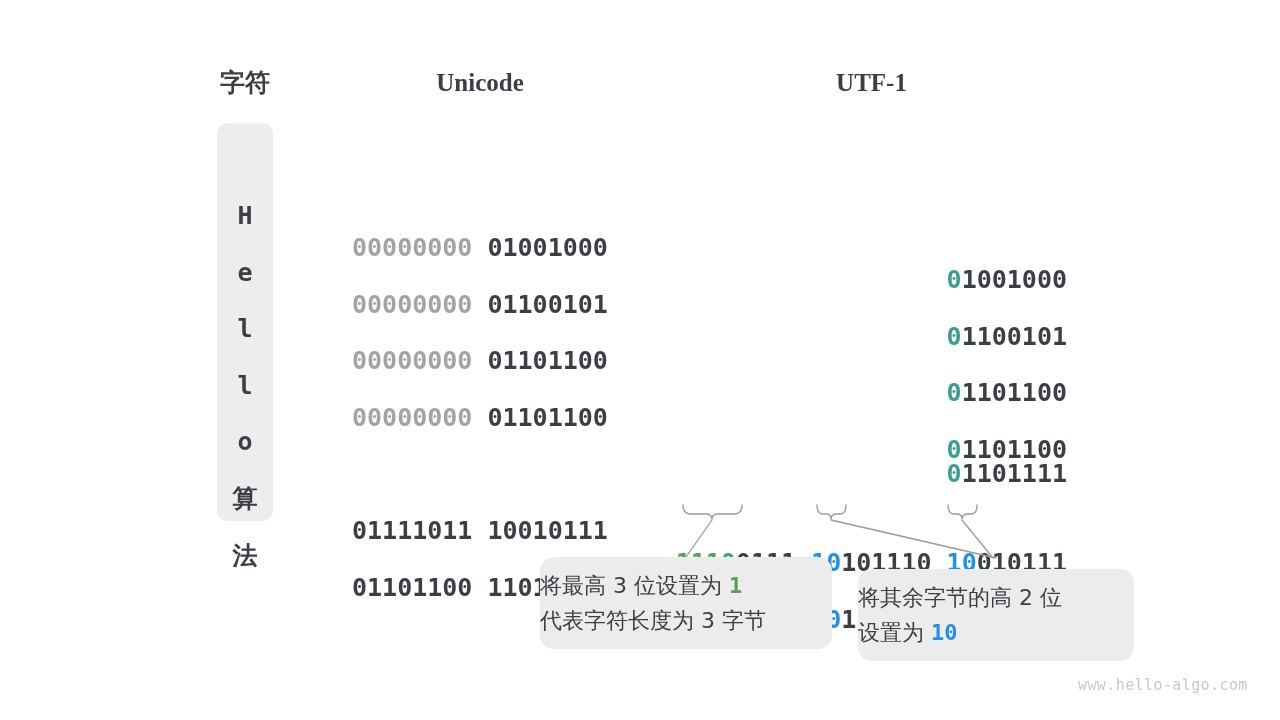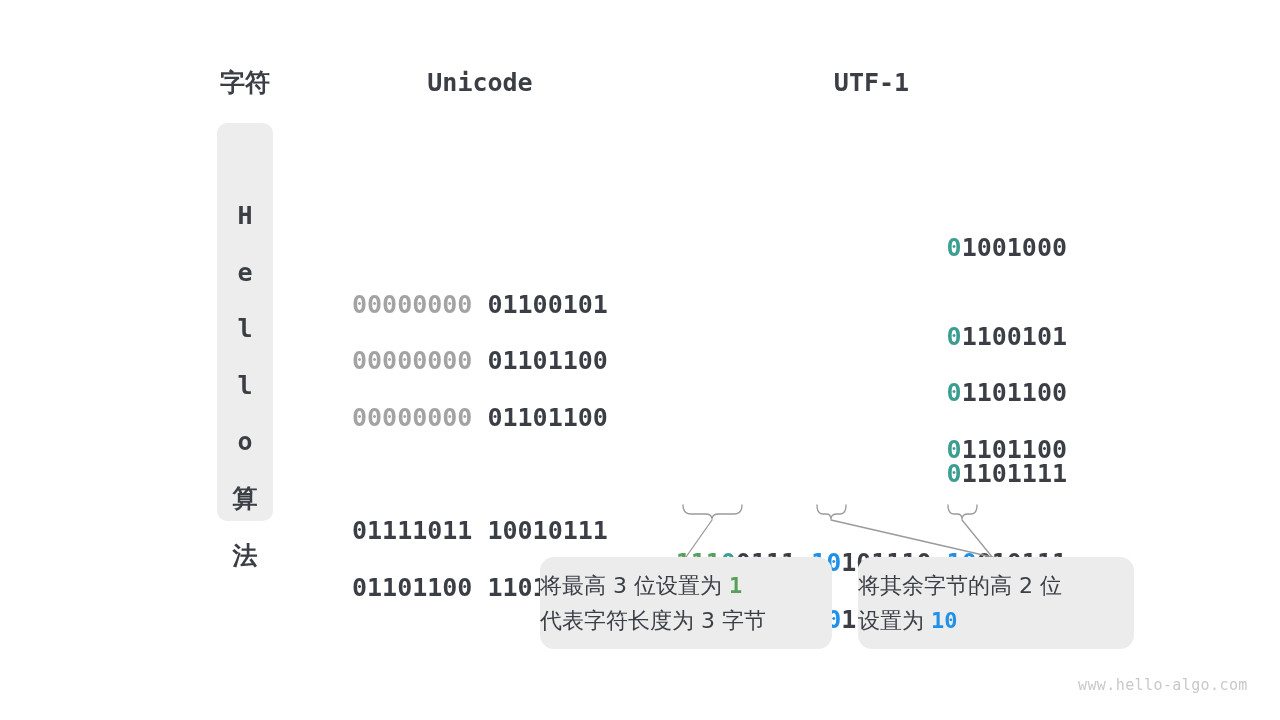--- a/index.html
+++ b/index.html
@@ -11,21 +11,21 @@
     position:relative; width:1280px; height:720px; background:#ffffff;
     overflow:hidden; font-family:"DejaVu Sans Mono","Liberation Mono",monospace;
   }
   .cjk{font-family:"DejaVu Sans","Liberation Sans",sans-serif;}
   .char-col-bg{
     position:absolute; left:217px; top:123px; width:56px; height:398px;
     background:var(--colbg); border-radius:10px;
   }
   .hdr{
     position:absolute; top:68px; height:30px; line-height:30px;
-    font-size:25px; font-weight:bold; color:var(--dark); text-align:center; white-space:pre;
+    font-size:25px; font-weight:bold; color:var(--dark); text-align:center; white-space:pre;font-family:Liberation Serif, serif;
   }
   .hdr-char{left:217px; width:56px;}
   .hdr-unicode{left:352px; width:256px;}
   .hdr-utf8{left:676px; width:391px;}
   .row{position:absolute; left:0; width:1280px; height:32px; line-height:32px;
        font-size:25px; font-weight:bold; white-space:pre;}
   .cell-char{position:absolute; left:217px; width:56px; text-align:center; color:var(--dark);}
   .cell-unicode{position:absolute; left:352px;}
   .cell-utf8{position:absolute; right:213px; text-align:right;}
   .c-dark{color:var(--dark);} .c-gray{color:var(--gray);} .c-teal{color:var(--teal);}
@@ -34,40 +34,41 @@
     position:absolute; top:557px; height:92px; background:var(--boxbg);
     border-radius:14px; box-sizing:border-box; padding-top:11px;
     font-size:22px; color:var(--dark); text-align:left;
     font-family:"DejaVu Sans","Liberation Sans",sans-serif;
   }
   .callout .line{line-height:35px; white-space:pre;}
   .callout .c-green,.callout .c-blue{
     font-weight:bold; font-family:"DejaVu Sans Mono","Liberation Mono",monospace;
   }
   .callout-left{left:540px; width:292px;}
-  .callout-right{left:858px; width:276px;}
+  .callout-right{left:858px; width:276px;margin-top:12px;}
   .anno-svg{position:absolute; left:0; top:0; pointer-events:none;}
   .watermark{
     position:absolute; left:1078px; top:676px; font-size:15px;
     letter-spacing:.4px; color:var(--wm); white-space:pre;
   }
 </style>
 </head>
 <body>
 
 <div class="stage">
 
   <div class="char-col-bg"></div>
 
   <div class="hdr hdr-char cjk">字符</div>
   <div class="hdr hdr-unicode">Unicode</div>
   <div class="hdr hdr-utf8">UTF-1</div>
 
   <div class="row" style="top:136px">
     <div class="cell-char">H</div>
+    <div class="cell-unicode"><span class="c-gray">00000000 </span><span class="c-dark">01001000</span></div>
     <div class="cell-utf8"><span class="c-teal">0</span><span class="c-dark">1001000</span></div>
   </div>
   <div class="row" style="top:193px">
     <div class="cell-char">e</div>
     <div class="cell-unicode"><span class="c-gray">00000000 </span><span class="c-dark">01100101</span></div>
     <div class="cell-utf8"><span class="c-teal">0</span><span class="c-dark">1100101</span></div>
   </div>
   <div class="row" style="top:249px">
     <div class="cell-char">l</div>
     <div class="cell-unicode"><span class="c-gray">00000000 </span><span class="c-dark">01101100</span></div>

